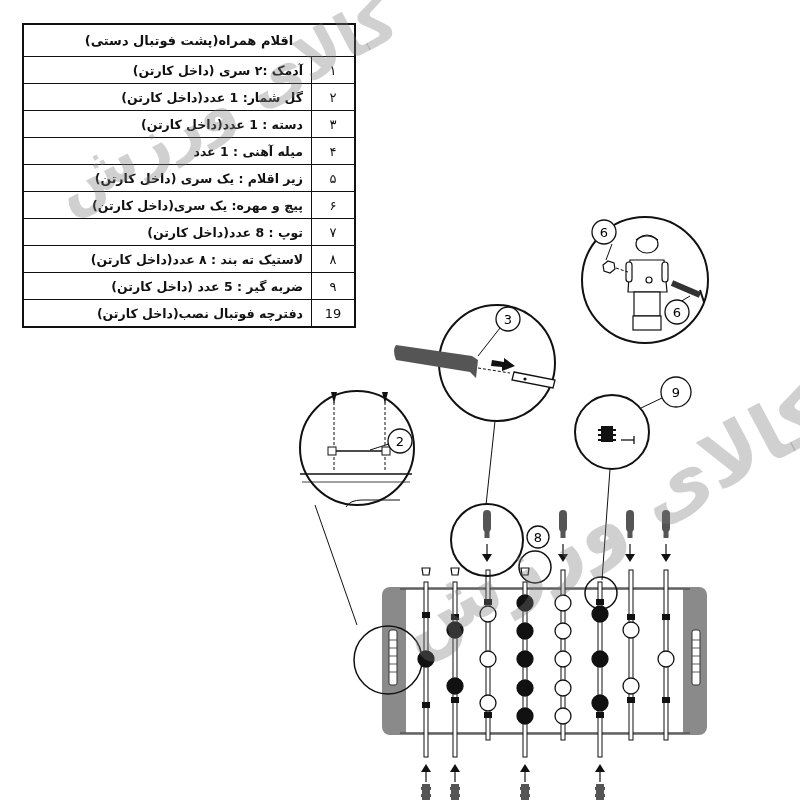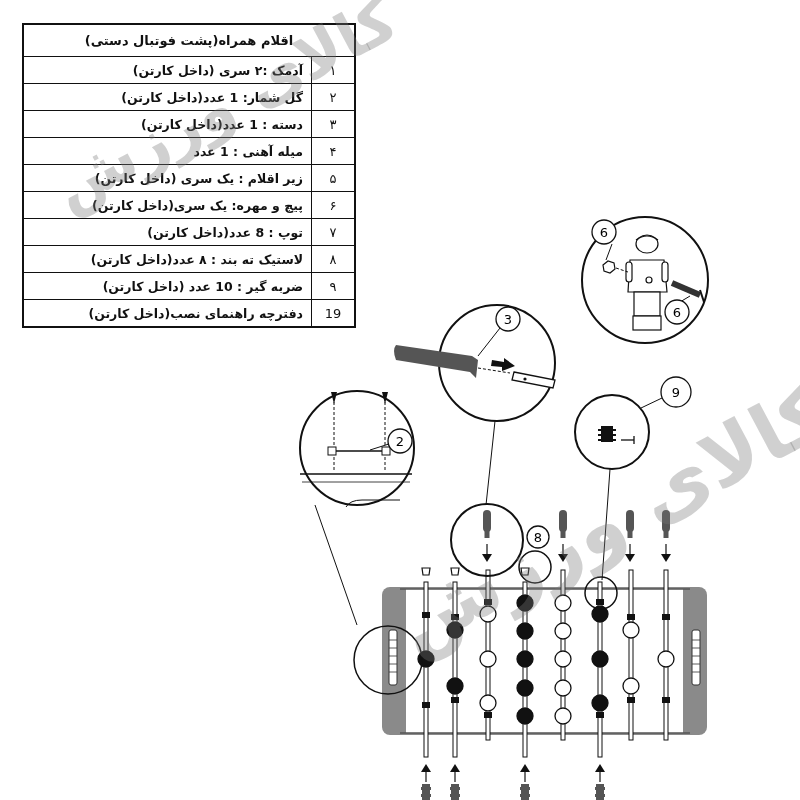--- a/index.html
+++ b/index.html
@@ -52,25 +52,25 @@
     <tr>
         <td class="num">۷</td>
         <td class="desc">توپ : 8 عدد(داخل کارتن)</td>
       </tr>
     <tr>
         <td class="num">۸</td>
         <td class="desc">لاستیک ته بند : ۸ عدد(داخل کارتن)</td>
       </tr>
     <tr>
         <td class="num">۹</td>
-        <td class="desc">ضربه گیر : 10 عدد (داخل کارتن)</td>
+        <td class="desc">ضربه گیر : 5 عدد (داخل کارتن)</td>
       </tr>
     <tr>
         <td class="num">19</td>
-        <td class="desc">دفترچه راهنمای نصب(داخل کارتن)</td>
+        <td class="desc">دفترچه فوتبال نصب(داخل کارتن)</td>
       </tr>
   </tbody>
 </table>
 
 <svg class="diagram" width="800" height="800" viewBox="0 0 800 800">
   <defs>
     <g id="handle-v">
       <rect x="-4" y="0" width="8" height="22" rx="4" fill="#555"></rect>
       <rect x="-2.5" y="20" width="5" height="8" fill="#555"></rect>
     </g>

